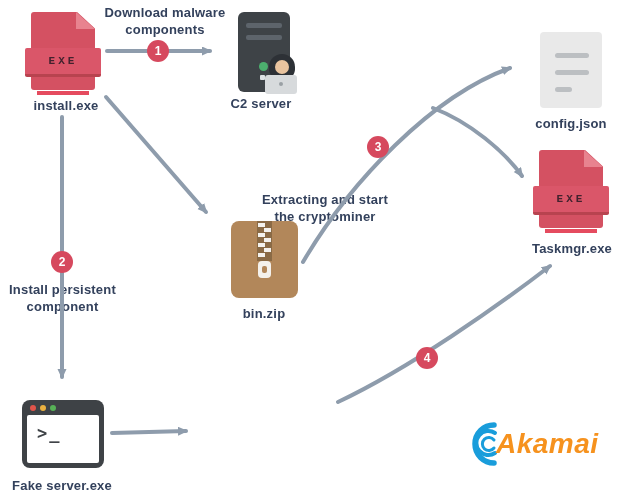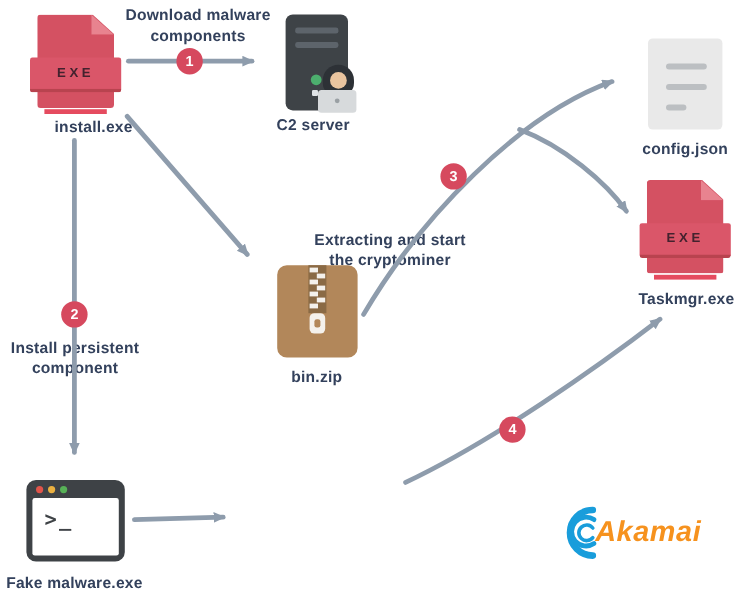--- a/index.html
+++ b/index.html
@@ -13,21 +13,21 @@
          color:#fff;font-size:12px;font-weight:700;display:flex;align-items:center;
          justify-content:center;z-index:3;}
   
   .exe-icon{position:absolute;width:76px;height:88px;z-index:2;}
   .exe-doc{position:absolute;left:6px;top:0;width:64px;height:78px;background:#d45162;
            border-radius:3px;clip-path:polygon(0 0,72% 0,100% 21%,100% 100%,0 100%);}
   .exe-fold{position:absolute;left:51px;top:0;width:19px;height:17px;background:#e8838f;
             clip-path:polygon(0 0,100% 100%,0 100%);}
   .exe-band{position:absolute;left:0;top:36px;width:76px;height:26px;background:#da5669;
             border-bottom:3px solid #b8434f;border-radius:2px;display:flex;align-items:center;
-            justify-content:center;color:#43222e;font-size:11px;font-weight:700;letter-spacing:3px;}
+            justify-content:center;color:#43222e;font-size:11px;font-weight:700;letter-spacing:3px;font-family:Liberation Mono, monospace;}
   .exe-strip{position:absolute;left:12px;top:79px;width:52px;height:4px;background:#e54b5f;}
   
   .server{position:absolute;left:238px;top:12px;width:62px;height:82px;z-index:2;}
   .tower{position:absolute;left:0;top:0;width:52px;height:80px;background:#3e4347;border-radius:6px;}
   .slot{position:absolute;left:8px;width:36px;height:5px;background:#5d646b;border-radius:2px;}
   .led{position:absolute;left:21px;top:50px;width:9px;height:9px;border-radius:50%;background:#4caf6e;}
   .sq{position:absolute;left:22px;top:63px;width:5px;height:5px;background:#dfe3e6;border-radius:1px;}
   .hacker{position:absolute;left:26px;top:42px;width:36px;height:40px;}
   .hood{position:absolute;left:5px;top:0;width:26px;height:26px;background:#2d3136;border-radius:50% 50% 42% 42%;}
   .face{position:absolute;left:11px;top:6px;width:14px;height:14px;background:#e9c49f;border-radius:50%;}
@@ -46,21 +46,21 @@
   .doc-line{position:absolute;left:15px;height:5px;background:#bcbfc2;border-radius:2.5px;}
   
   .term{position:absolute;left:22px;top:400px;width:82px;height:68px;background:#3e4246;
         border-radius:8px;z-index:2;}
   .dot{position:absolute;top:5px;width:6px;height:6px;border-radius:50%;}
   .term-body{position:absolute;left:5px;top:15px;width:72px;height:48px;background:#fff;border-radius:2px;}
   .prompt{position:absolute;left:10px;top:8px;color:#3f4347;font-family:"DejaVu Sans Mono",monospace;
           font-weight:700;font-size:17px;letter-spacing:2px;}
   
   .akamai{position:absolute;left:464px;top:420px;display:flex;align-items:center;z-index:2;}
-  .akamai-name{color:#f6921e;font-style:italic;font-weight:700;font-size:24px;letter-spacing:.5px;
+  .akamai-name{color:#f6921e;font-style:italic;font-weight:700;font-size:28px;letter-spacing:.5px;
                margin-left:-6px;}
 </style>
 </head>
 <body>
 
 <div class="stage">
 
   <svg class="arrows" width="620" height="500" viewBox="0 0 620 500">
     <defs>
       <marker id="ah" markerUnits="userSpaceOnUse" markerWidth="14" markerHeight="12" refX="8" refY="4.5" orient="auto">
@@ -77,21 +77,21 @@
       <path d="M112,433 L186,431" marker-end="url(#ah)"></path>
     </g>
   </svg>
 
   <div class="exe-icon" style="left:25px;top:12px;">
     <div class="exe-doc"></div>
     <div class="exe-fold"></div>
     <div class="exe-strip"></div>
     <div class="exe-band">EXE</div>
   </div>
-  <div class="lbl nowrap" style="left:18px;top:97px;width:120px;">install.exe</div>
+  <div class="lbl nowrap" style="left:6px;top:97px;width:120px;">install.exe</div>
 
   <div class="lbl" style="left:85px;top:4px;width:160px;">Download malware components</div>
   <div class="badge" style="left:147px;top:40px;">1</div>
 
   <div class="server">
     <div class="tower">
       <div class="slot" style="top:11px;"></div>
       <div class="slot" style="top:23px;"></div>
       <div class="led"></div>
       <div class="sq"></div>
@@ -146,21 +146,21 @@
   <div class="badge" style="left:416px;top:347px;">4</div>
 
   <div class="term">
     <div class="dot" style="left:8px;background:#e0544a;"></div>
     <div class="dot" style="left:18px;background:#eab040;"></div>
     <div class="dot" style="left:28px;background:#57b157;"></div>
     <div class="term-body">
       <div class="prompt">&gt;_</div>
     </div>
   </div>
-  <div class="lbl nowrap" style="left:2px;top:477px;width:120px;">Fake malware.exe</div>
+  <div class="lbl nowrap" style="left:2px;top:477px;width:120px;">Fake server.exe</div>
 
   <div class="akamai">
     <svg width="38" height="48" viewBox="0 0 38 48">
       <g stroke="#199ddb" fill="none" stroke-linecap="round">
         <path d="M30,5 A19,19 0 1,0 30,43" stroke-width="5.5"></path>
         <path d="M31,13 A12,12 0 1,0 31,33" stroke-width="4"></path>
         <path d="M30,20 A6.5,6.5 0 1,0 30,28" stroke-width="3"></path>
       </g>
     </svg>
     <span class="akamai-name">Akamai</span>

